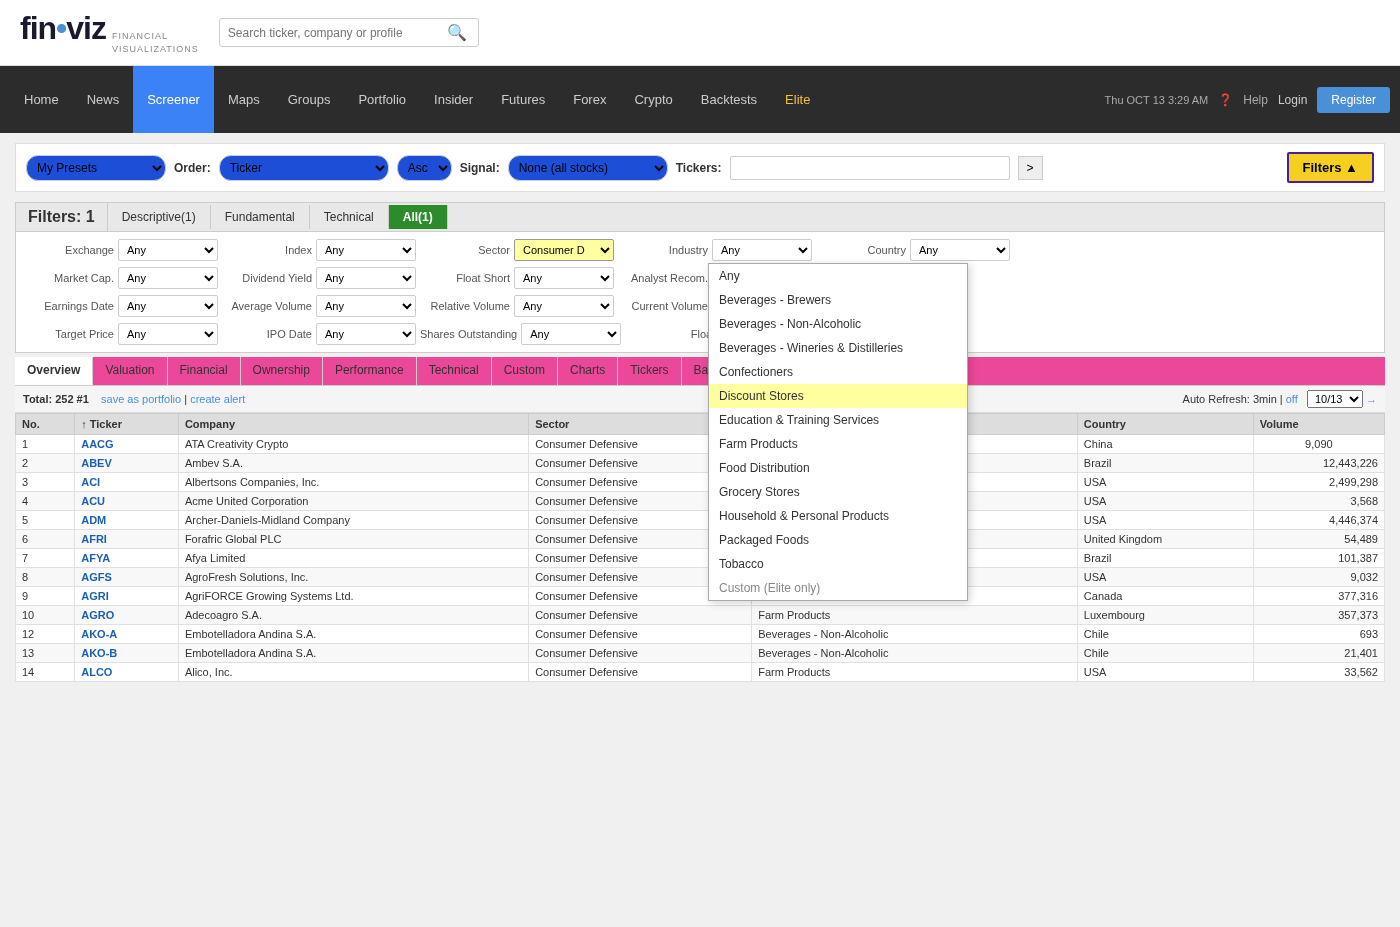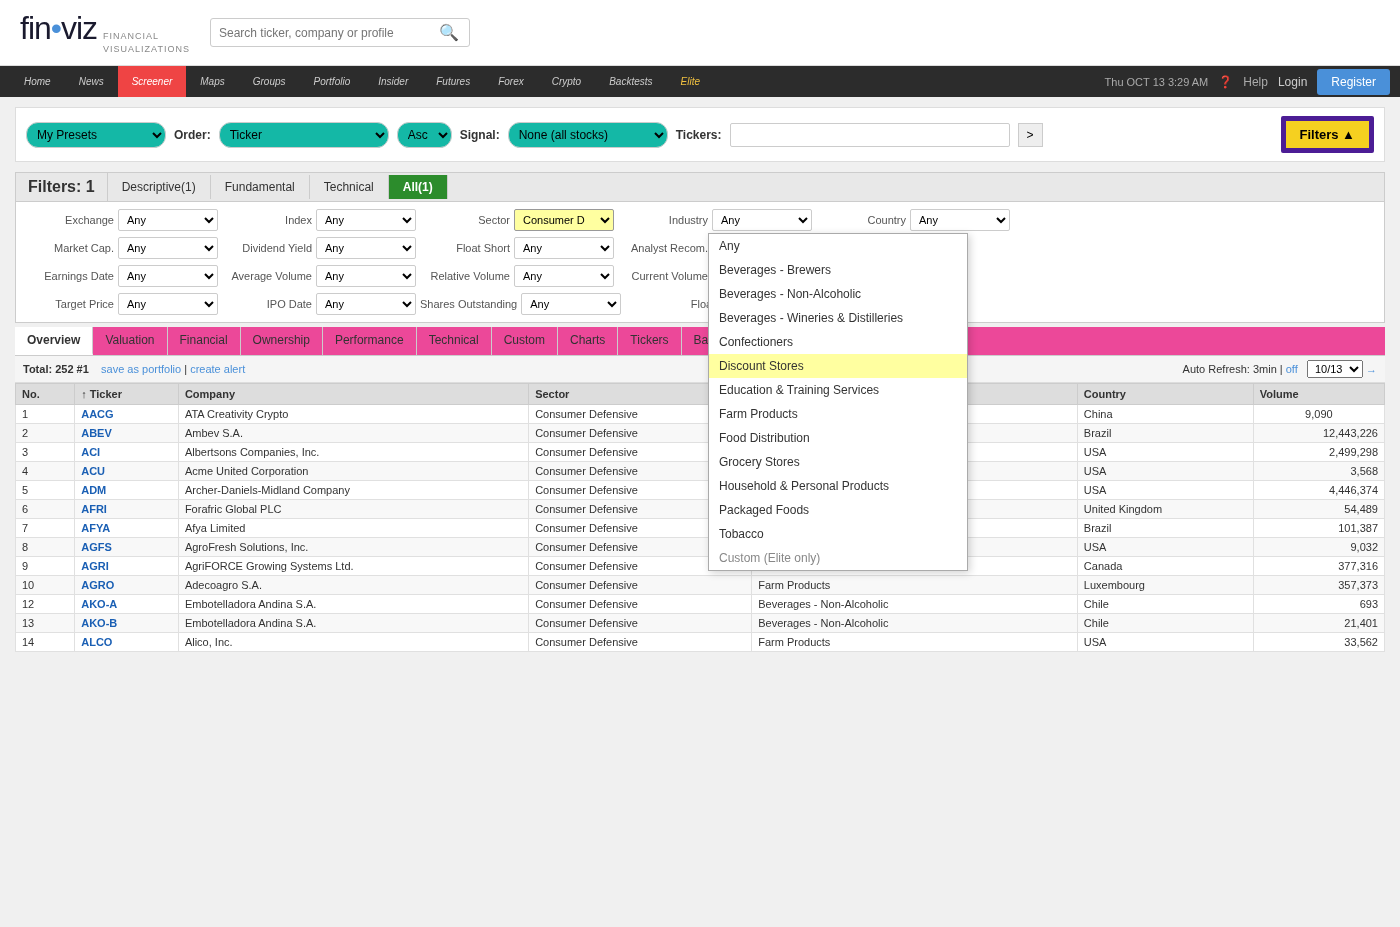--- a/index.html
+++ b/index.html
@@ -1,44 +1,44 @@
 <!DOCTYPE html>
 <html><head>
   <meta charset="utf-8">
   <style>
     * { box-sizing: border-box; margin: 0; padding: 0; }
     body { font-family: Arial, sans-serif; font-size: 12px; background: #f0f0f0; color: #333; }
 
     
     #header { background: #fff; padding: 10px 20px; display: flex; align-items: center; gap: 20px; border-bottom: 1px solid #ddd; }
     #logo { display: flex; align-items: baseline; gap: 6px; }
-    #logo-text { font-size: 32px; font-weight: normal; color: #1a1a2e; letter-spacing: -1px; }
+    #logo-text { font-size: 32px; font-weight: bold; color: #1a1a2e; letter-spacing: -1px; }
     #logo-sub { font-size: 9px; color: #888; letter-spacing: 1px; line-height: 1.3; }
     #search-container { display: flex; align-items: center; border: 1px solid #ccc; border-radius: 3px; padding: 4px 8px; background: #fff; width: 260px; }
     #search-input { border: none; outline: none; font-size: 12px; color: #999; width: 220px; }
 
     
     #nav { background: #2c2c2c; display: flex; align-items: center; padding: 0 10px; }
-    .nav-item { color: #ccc; padding: 10px 14px; font-size: 10px; cursor: pointer; text-decoration: none; display: inline-block; font-style: italic; }
-    .nav-item.active { color: #fff; background: #ef4444; }
+    .nav-item { color: #ccc; padding: 26px 14px; font-size: 13px; cursor: pointer; text-decoration: none; display: inline-block; }
+    .nav-item.active { color: #fff; background: #3b82f6; }
     .nav-item.elite { color: #f0c040; }
     #nav-right { margin-left: auto; display: flex; align-items: center; gap: 10px; color: #aaa; font-size: 12px; }
     .nav-login { color: #ccc; cursor: pointer; }
     .nav-register { background: #4a90d9; color: #fff; padding: 6px 14px; border-radius: 3px; cursor: pointer; }
 
     
     #main { padding: 10px 15px; }
 
     
     #controls-row { display: flex; align-items: center; gap: 8px; margin-bottom: 10px; background: #fff; padding: 8px 10px; border: 1px solid #ddd; }
     .ctrl-label { font-weight: bold; font-size: 12px; }
-    select.ctrl-select { padding: 4px 6px; border: 1px solid #ccc; border-radius: 12px; font-size: 12px; background: #14b8a6; }
+    select.ctrl-select { padding: 4px 6px; border: 1px solid #ccc; border-radius: 12px; font-size: 12px; background: #1d4ed8; }
     #tickers-input { padding: 4px; border: 1px solid #ccc; border-radius: 2px; font-size: 12px; width: 280px; }
     #tickers-btn { padding: 4px 8px; border: 1px solid #ccc; background: #eee; cursor: pointer; font-size: 12px; }
-    #filters-btn { margin-left: auto; background: #f5d020; border: 5px solid #4c1d95; padding: 6px 14px; font-weight: bold; font-size: 13px; cursor: pointer; border-radius: 2px; display: flex; align-items: center; gap: 4px; }
+    #filters-btn { margin-left: auto; background: #f5d020; border: 2px solid #4c1d95; padding: 6px 14px; font-weight: bold; font-size: 13px; cursor: pointer; border-radius: 2px; display: flex; align-items: center; gap: 4px; }
 
     
     #filter-tabs { display: flex; align-items: center; background: #e8e8e8; border: 1px solid #ccc; margin-bottom: 0; }
     .filter-tab-label { padding: 5px 12px; font-weight: bold; font-size: 16px; border-right: 1px solid #ccc; }
     .filter-tab { padding: 5px 14px; cursor: pointer; font-size: 12px; border-right: 1px solid #ccc; }
     .filter-tab.all-active { background: #2c8c2c; color: #fff; font-weight: bold; }
 
     
     #filter-grid { background: #fff; border: 1px solid #ccc; border-top: none; padding: 4px; }
     .filter-row { display: flex; align-items: center; gap: 4px; padding: 3px 4px; }

